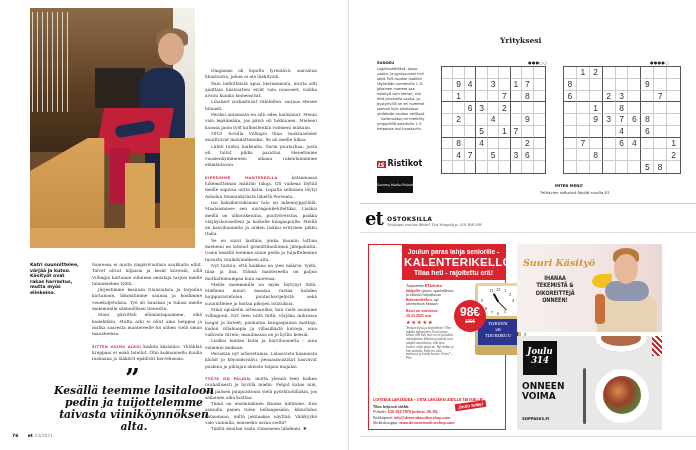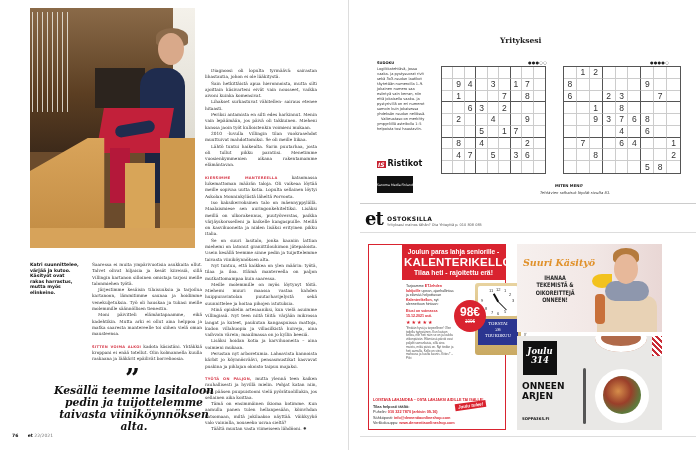--- a/index.html
+++ b/index.html
@@ -448,21 +448,21 @@
   <div class="woman-head"></div>
 </div>
 
 <div class="ad3">
   <div class="logo">
     <div>Joulu</div>
     <div>314</div>
   </div>
   <div class="slogan">
     <div>ONNEEN</div>
-    <div>ARJEN</div>
+    <div>VOIMA</div>
   </div>
   <div class="url">SOPPA365.FI</div>
   <div class="plate1"></div>
   <div class="fork"></div>
   <div class="plate2"></div>
   <div class="food"></div>
   <div class="napkin"></div>
 </div>
 
 <div class="shadow-bottom"></div>

